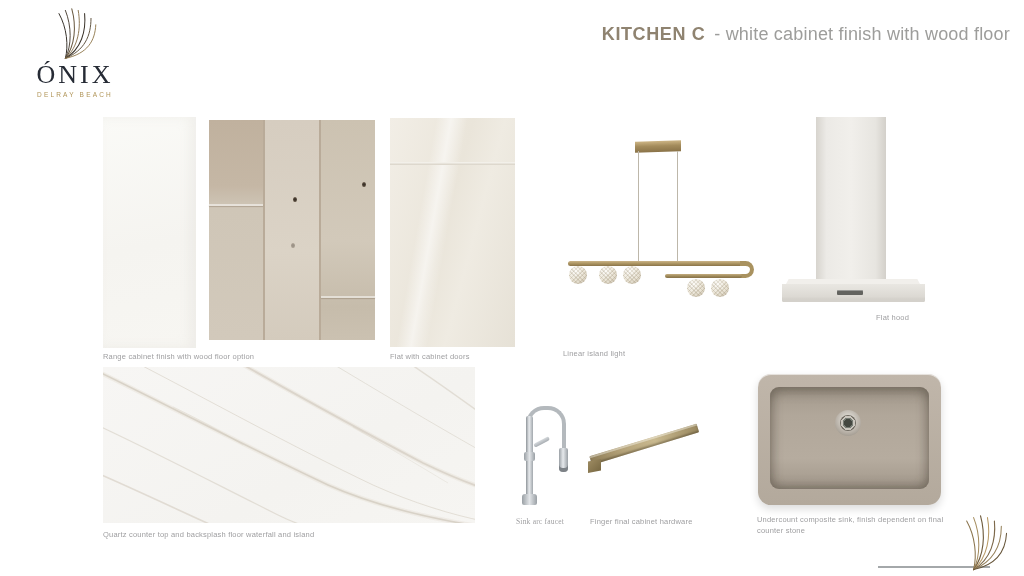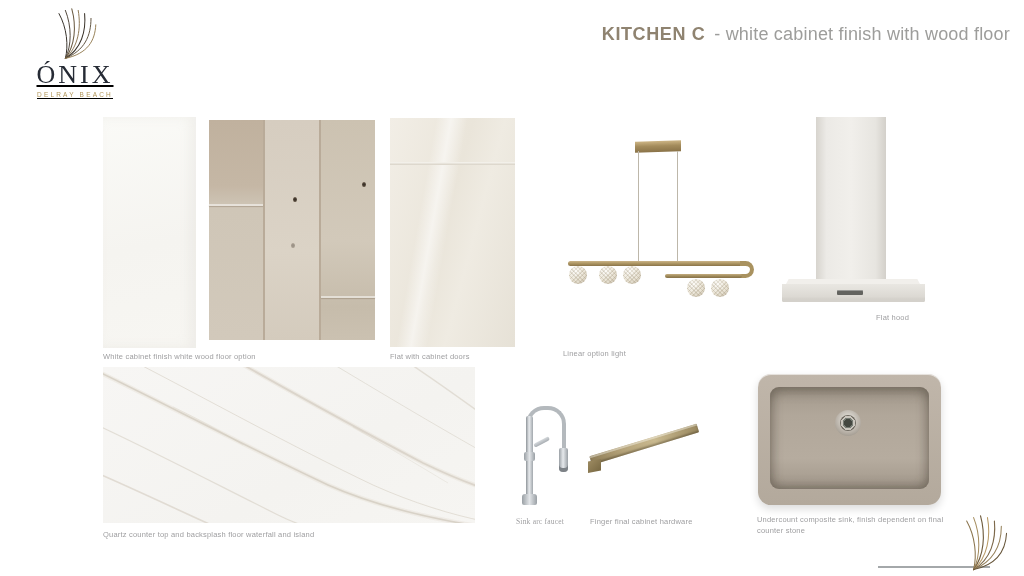--- a/index.html
+++ b/index.html
@@ -1,20 +1,20 @@
 <!DOCTYPE html>
 <html><head>
 <meta charset="utf-8">
 <style>
   html,body{margin:0;padding:0;background:#ffffff;}
   .board{position:relative;width:1024px;height:576px;background:#ffffff;overflow:hidden;
          font-family:"Liberation Sans",sans-serif;}
 
   
-  .brand{position:absolute;left:22px;top:4px;width:106px;text-align:center;text-decoration:underline;}
+  .brand{position:absolute;left:22px;top:4px;width:106px;text-align:center;}
   .brand .mark{display:block;margin:0 auto;}
   .brand-name{font-family:"Liberation Serif",serif;font-size:26px;letter-spacing:3px;
               color:#262b35;line-height:1;margin-top:2px;}
   .brand-tagline{font-size:6.5px;letter-spacing:2.2px;color:#b09457;margin-top:3px;}
 
   .page-title{position:absolute;right:14px;top:24px;font-size:18px;white-space:nowrap;}
   .title-room{font-weight:bold;color:#8f8370;letter-spacing:.6px;}
   .title-sub{color:#9d9d9b;margin-left:4px;letter-spacing:.2px;}
 
   
@@ -174,41 +174,41 @@
     </div>
     <div class="plank p2">
       <div class="knot" style="left:52%;top:35%;"></div>
       <div class="knot" style="left:48%;top:56%;opacity:.4;"></div>
     </div>
     <div class="plank p3">
       <div class="knot" style="left:76%;top:28%;"></div>
       <div class="seam" style="top:80%;"></div>
     </div>
   </div>
-  <div class="lbl" style="left:103px;top:352px;width:270px;">White cabinet finish white wood floor option</div>
+  <div class="lbl" style="left:103px;top:352px;width:270px;">Range cabinet finish with wood floor option</div>
 
   <div class="sw-door">
     <div class="door-seam"></div>
   </div>
   <div class="lbl" style="left:390px;top:352px;width:140px;">Flat with cabinet doors</div>
 
   <div class="light">
     <div class="canopy"></div>
     <div class="wire" style="left:78px;"></div>
     <div class="wire" style="left:117px;"></div>
     <div class="bar-top"></div>
     <div class="bar-curve"></div>
     <div class="bar-low"></div>
     <div class="globe" style="left:9px;top:131px;"></div>
     <div class="globe" style="left:39px;top:131px;"></div>
     <div class="globe" style="left:63px;top:131px;"></div>
     <div class="globe" style="left:127px;top:144px;"></div>
     <div class="globe" style="left:151px;top:144px;"></div>
   </div>
-  <div class="lbl" style="left:563px;top:349px;width:120px;">Linear option light</div>
+  <div class="lbl" style="left:563px;top:349px;width:120px;">Linear island light</div>
 
   <div class="hood">
     <div class="duct"></div>
     <div class="base-top"></div>
     <div class="base"></div>
     <div class="ctrl"></div>
   </div>
   <div class="lbl" style="left:876px;top:313px;width:110px;">Flat hood</div>
 
   <div class="quartz">

